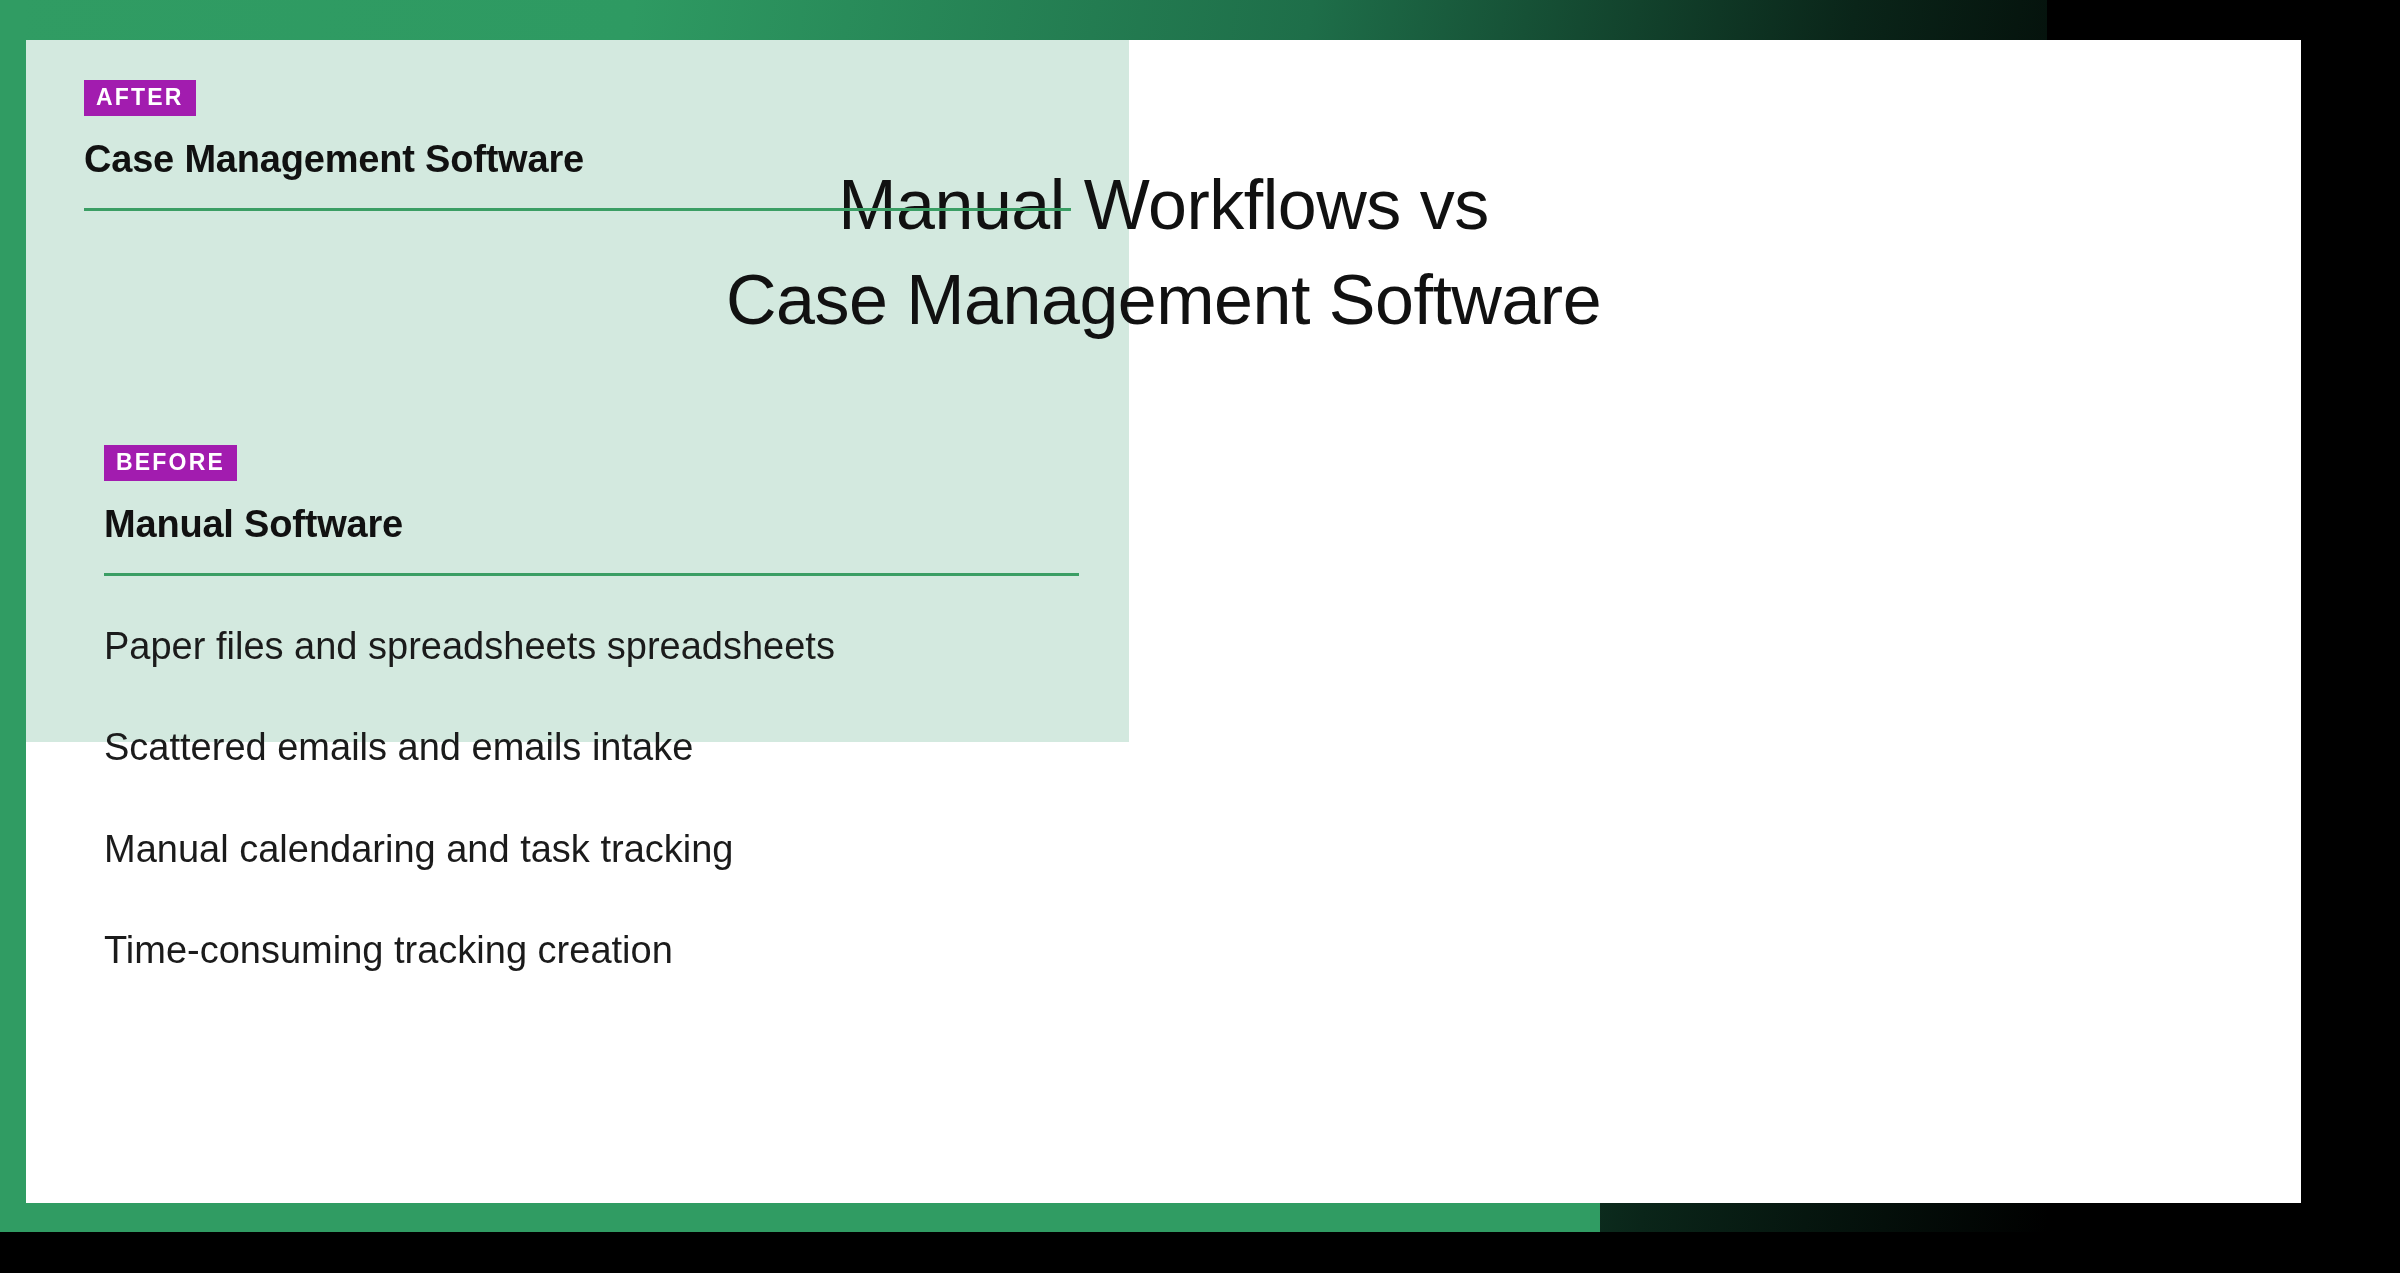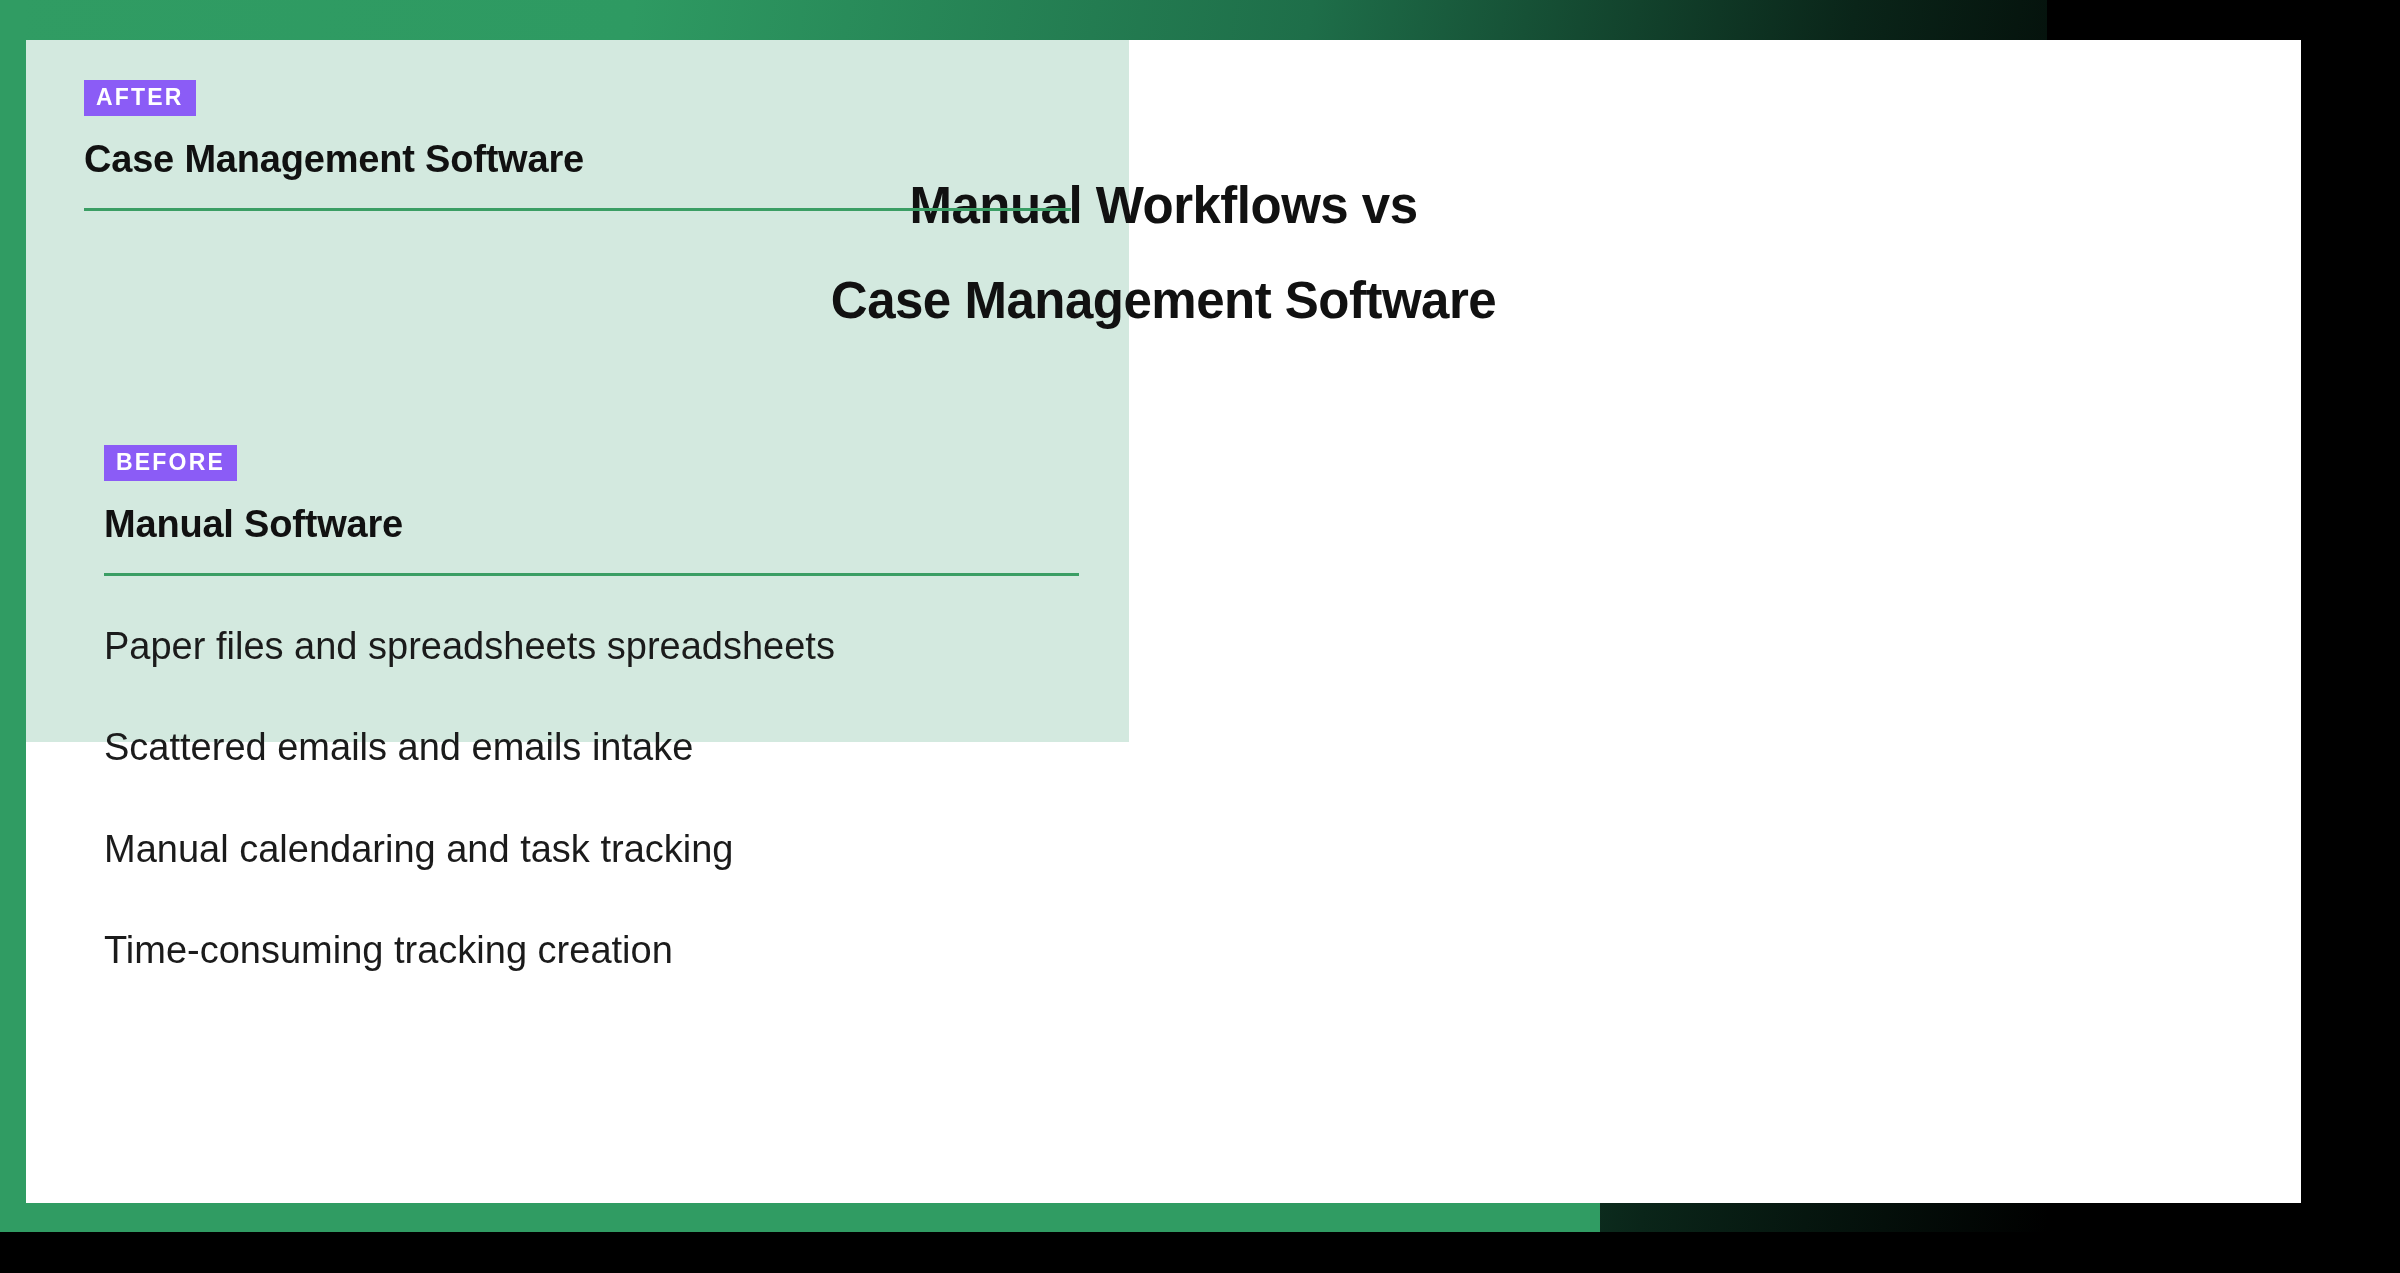--- a/index.html
+++ b/index.html
@@ -54,22 +54,22 @@
   
   #title-block {
     position: absolute;
     left: 0;
     top: 118px;
     width: 2275px;
     text-align: center;
   }
   .title-line {
     display: block;
-    font-size: 51px;
-    font-weight: 700;
+    font-size: 70px;
+    font-weight: 400;
     color: #111111;
     line-height: 95px;
     letter-spacing: -0.5px;
     white-space: pre;
   }
 
   
   .column {
     position: absolute;
   }
@@ -88,21 +88,21 @@
   }
   #after-column {
     position: absolute;
     left: 58px;
     top: 40px;
     width: 1000px;
   }
 
   .badge {
     display: inline-block;
-    background: #8b5cf6;
+    background: #a21caf;
     color: #ffffff;
     font-size: 23px;
     font-weight: 600;
     letter-spacing: 2.2px;
     padding: 6px 12px 7px 12px;
     line-height: 1;
   }
 
   .col-heading {
     margin-top: 22px;

